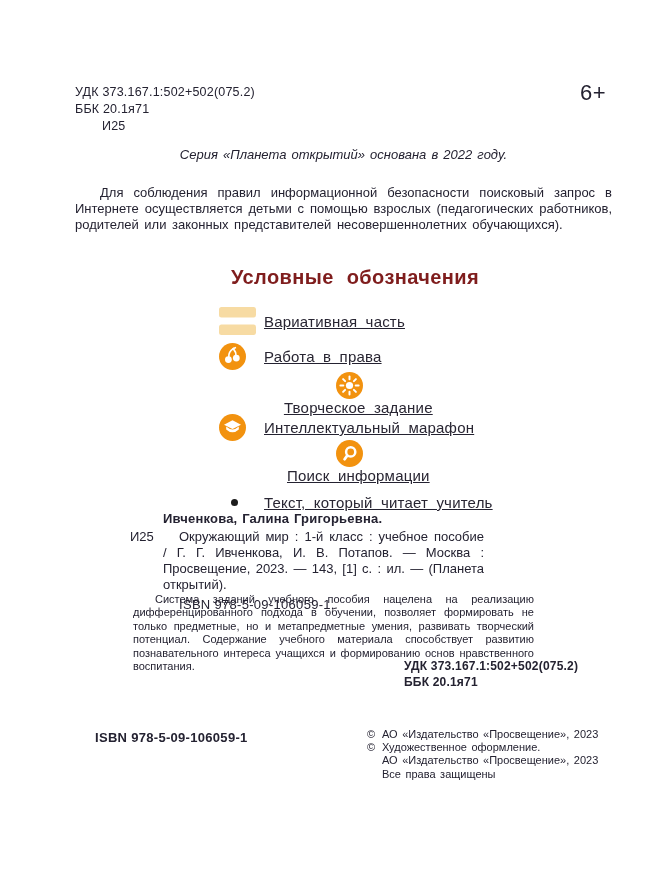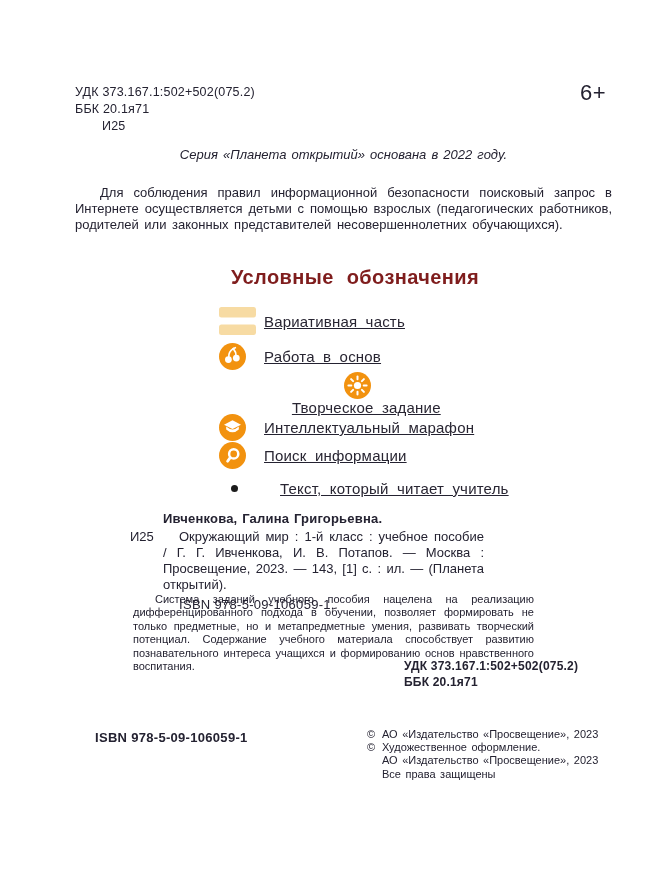--- a/index.html
+++ b/index.html
@@ -22,22 +22,22 @@
   
   .legend-title{position:absolute;left:75px;top:266px;width:560px;text-align:center;font-weight:bold;font-size:20px;letter-spacing:.4px;word-spacing:7px;color:#7f1d1d;}
   .legend{position:absolute;left:219px;top:303px;}
   .legend-row{display:flex;align-items:center;text-decoration:underline;}
   .legend-row .icon-cell{width:40px;display:flex;justify-content:flex-start;align-items:center;}
   .legend-row .legend-label{font-size:15px;word-spacing:4px;letter-spacing:.2px;margin-left:5px;color:#282532;white-space:nowrap;}
   .row-bars{height:36px;}
   .row-pair{height:31px;margin-top:2px;}
   .row-creative{height:31px;flex-direction:column;}
   .row-marathon{height:31px;margin-top:9px;}
-  .row-search{height:31px;margin-top:-3px;}
-  .row-teacher{height:26px;margin-top:4px;gap:16px;}
+  .row-search{height:31px;margin-top:-3px;flex-direction:column;}
+  .row-teacher{height:26px;margin-top:18px;}
   .bar{fill:var(--bar_tan,#F7DBA3);}
   .oc{fill:var(--accent_orange,#F2920F);}
   .bullet-dot{width:7px;height:7px;border-radius:50%;background:#1c1c1c;margin-left:12px;}
   
   .bib{position:absolute;left:130px;top:511px;width:354px;font-size:13px;line-height:16px;}
   .bib-author{font-weight:bold;margin-left:33px;letter-spacing:.2px;word-spacing:1px;}
   .bib-body{position:relative;padding-left:33px;margin-top:2px;}
   .bib-sign{position:absolute;left:0;top:0;}
   .bib-desc{text-align:justify;text-indent:16px;word-spacing:1.5px;}
   .bib-isbn{margin-left:49px;margin-top:4px;letter-spacing:.3px;}
@@ -87,21 +87,21 @@
       <span class="icon-cell">
         <svg width="27" height="27" viewBox="0 0 27 27" aria-hidden="true">
           <circle class="oc" cx="13.5" cy="13.5" r="13.5"></circle>
           <path d="M14.3 5.6 C11.3 7.6 9.6 10.6 9.8 13.6" stroke="#fff" stroke-width="1.7" fill="none" stroke-linecap="round"></path>
           <path d="M14.3 5.6 C16.3 8.1 17.2 10.4 17.0 12.6" stroke="#fff" stroke-width="1.7" fill="none" stroke-linecap="round"></path>
           <path d="M14.3 5.6 L16.4 4.7" stroke="#fff" stroke-width="1.6" fill="none" stroke-linecap="round"></path>
           <circle fill="#fff" cx="9.4" cy="16.6" r="3.4"></circle>
           <circle fill="#fff" cx="17.3" cy="15.1" r="3.4"></circle>
         </svg>
       </span>
-      <span class="legend-label">Работа в основ</span>
+      <span class="legend-label">Работа в права</span>
     </div>
 
     <div class="legend-row row-creative">
       <span class="icon-cell">
         <svg width="27" height="27" viewBox="0 0 27 27" aria-hidden="true">
           <circle class="oc" cx="13.5" cy="13.5" r="13.5"></circle>
           <circle fill="#fff" cx="13.5" cy="13.5" r="3.6"></circle>
           <g stroke="#fff" stroke-width="2" stroke-linecap="round">
             <line x1="19.7" y1="13.5" x2="22.6" y2="13.5"></line>
             <line x1="17.9" y1="17.9" x2="19.9" y2="19.9"></line>

